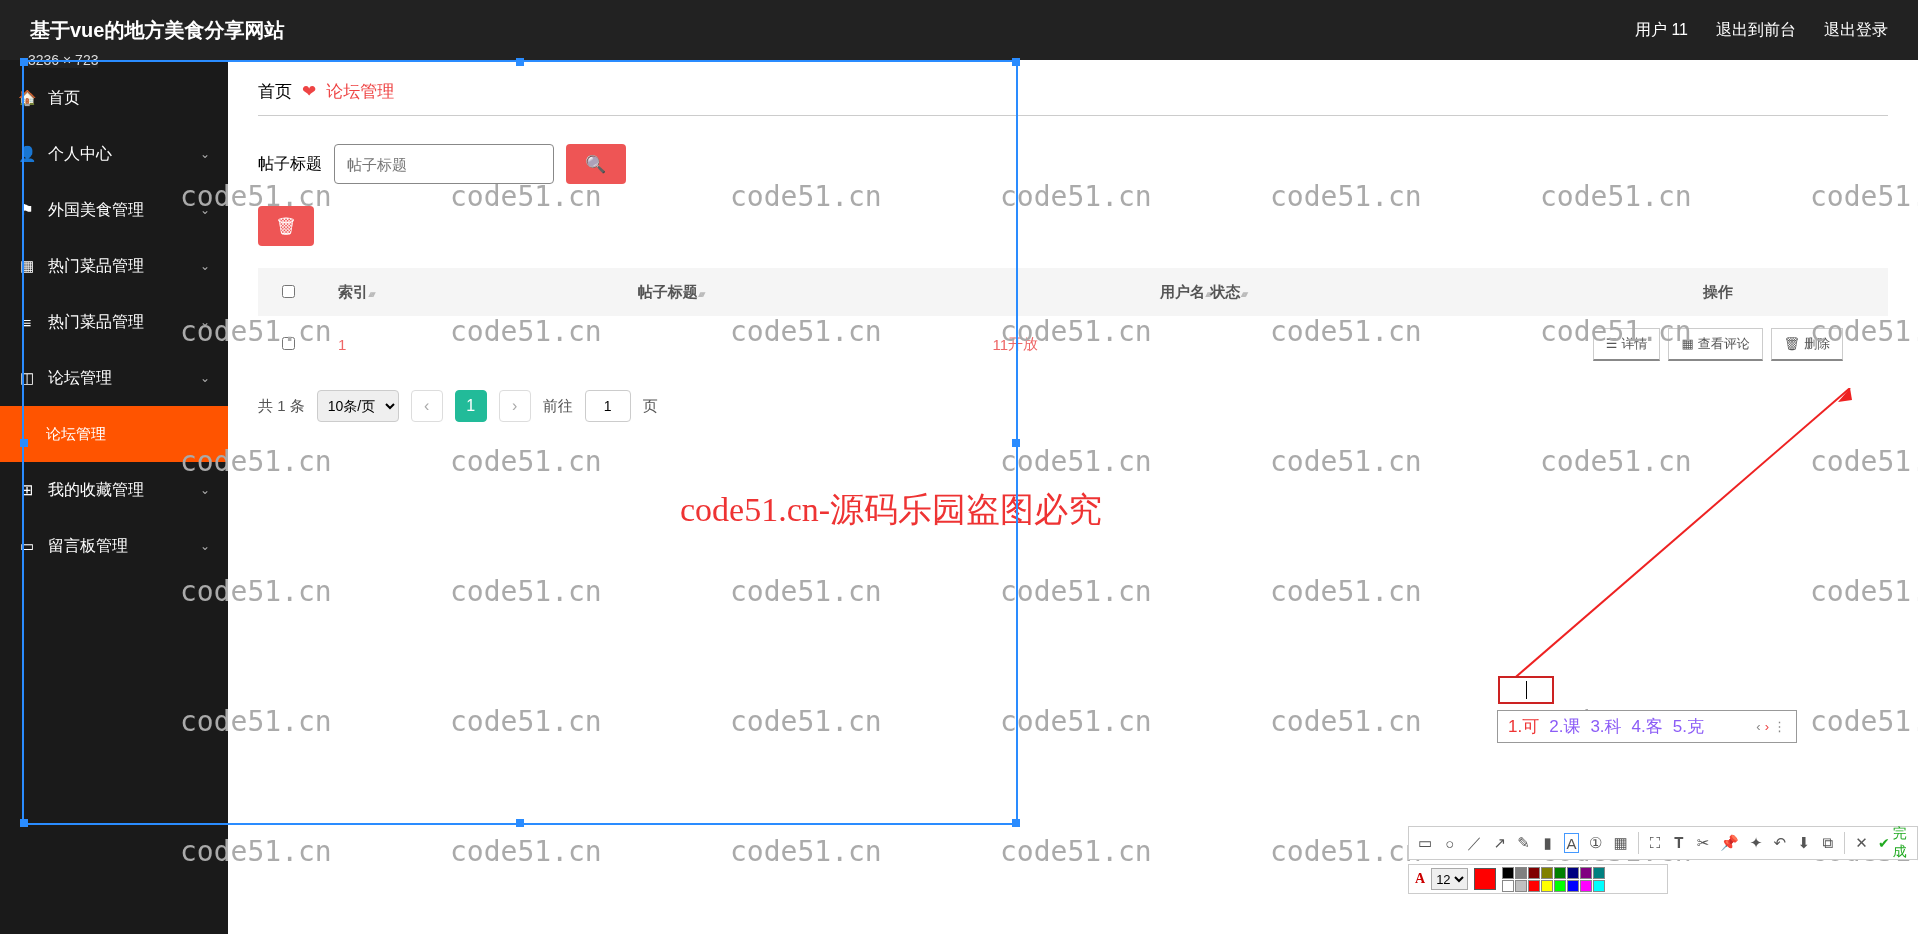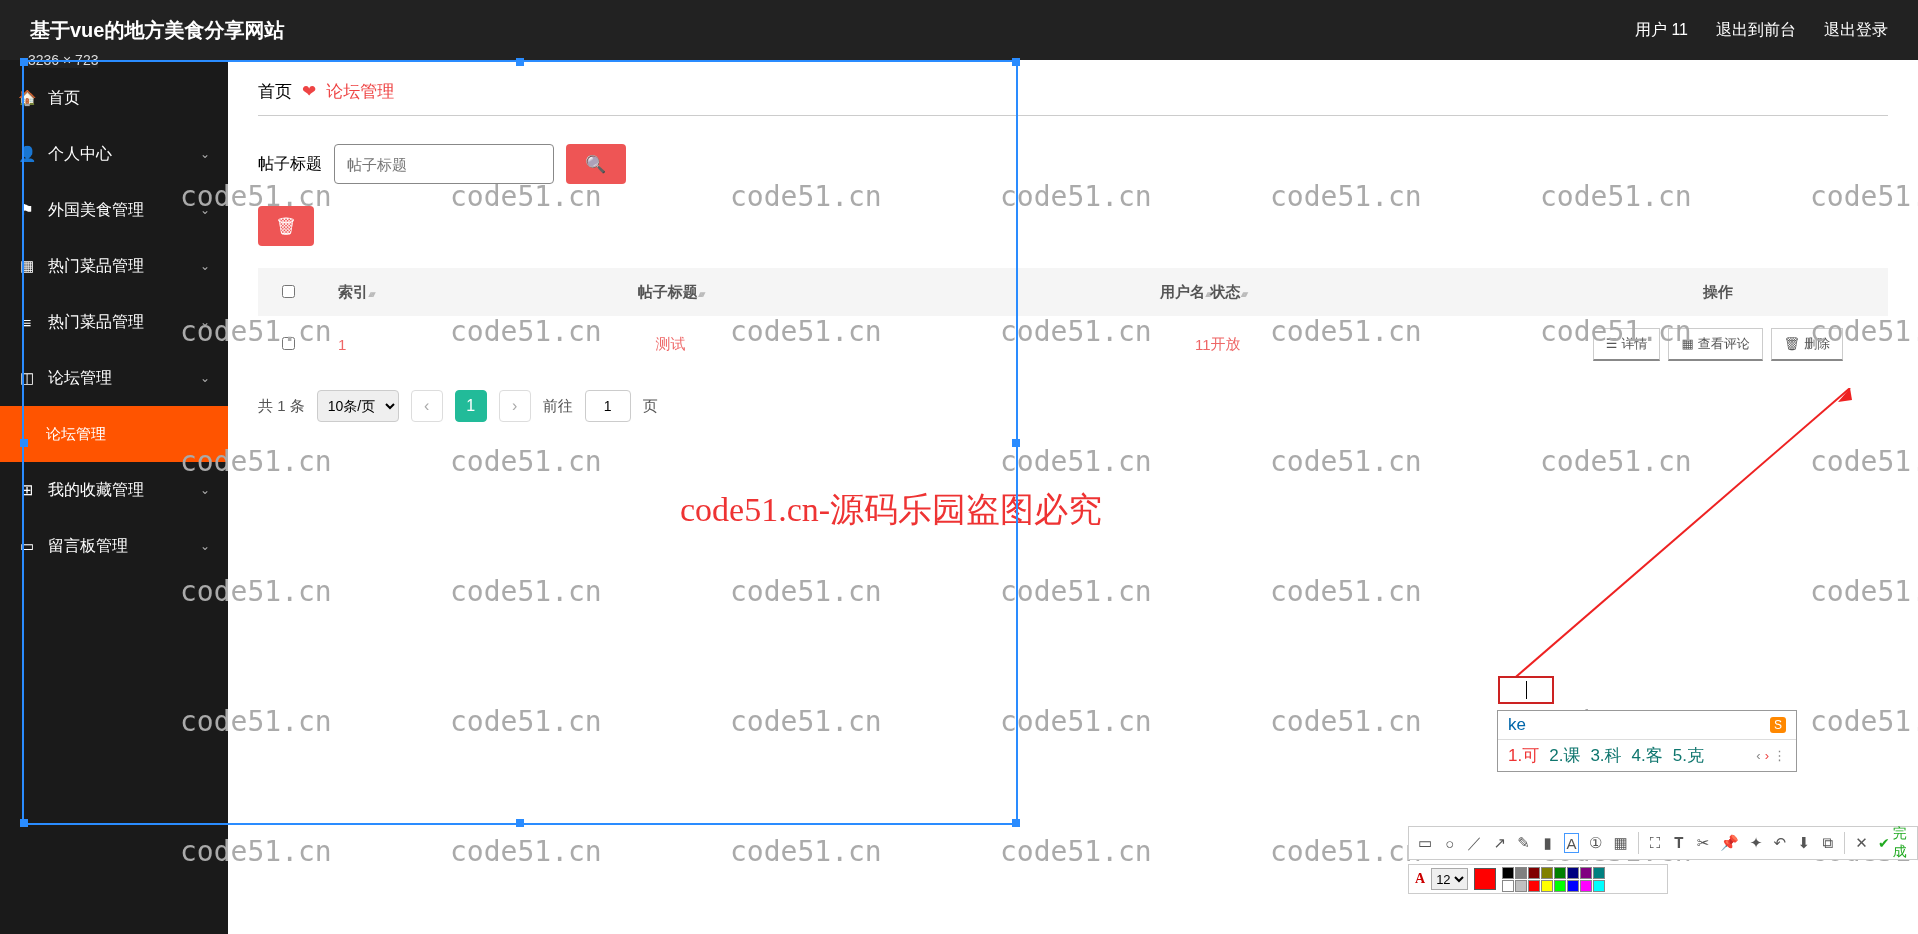--- a/index.html
+++ b/index.html
@@ -67,21 +67,21 @@
 .caret { width: 1px; height: 18px; background: #000; }
 
 
 .arrow-svg { position: absolute; left: 1130px; top: 388px; width: 740px; height: 320px; z-index: 29; pointer-events: none; }
 
 
 .ime { position: absolute; left: 1497px; top: 710px; width: 300px; background: #fff; border: 1px solid #999; z-index: 50; font-size: 17px; }
 .ime .ime-input { padding: 4px 10px; color: #06a; border-bottom: 1px solid #ddd; display: flex; justify-content: space-between; align-items: center; }
 .ime .ime-candidates { padding: 4px 10px; display: flex; gap: 10px; align-items: center; }
 .ime .cand-first { color: #e33; }
-.ime .cand { color: #0f766e; }
+.ime .cand { color: #8b5cf6; }
 .ime .nav { margin-left: auto; display: flex; gap: 4px; color: #888; font-size: 13px; }
 .ime .badge { background: #f80; color: #fff; font-size: 12px; padding: 1px 4px; border-radius: 3px; }
 
 
 .shot-toolbar { position: absolute; left: 1408px; bottom: 74px; width: 510px; height: 34px; background: #fff; border: 1px solid #ccc; display: flex; align-items: center; gap: 9px; padding: 0 8px; z-index: 60; font-size: 15px; color: #555; }
 .shot-toolbar .tbtn { width: 20px; height: 20px; display: flex; align-items: center; justify-content: center; cursor: pointer; border: 1px solid transparent; }
 .shot-toolbar .divider { width: 1px; height: 22px; background: #ccc; }
 .shot-toolbar .done { color: #2a2; font-size: 14px; display: flex; align-items: center; gap: 3px; }
 
 
@@ -199,21 +199,20 @@
         <div class="col-check"><input type="checkbox" style=""></div>
         <div class="col-idx sort-arrow">索引</div>
         <div class="col-title sort-arrow">帖子标题</div>
         <div class="col-user sort-arrow">用户名</div>
         <div class="col-status sort-arrow">状态</div>
         <div class="col-action" style="display:block">操作</div>
       </div>
       <div class="tbody-row">
         <div class="col-check"><input type="checkbox" style=""></div>
         <div class="col-idx">1</div>
-        <div class="col-title">测试</div>
         <div class="col-user">11</div>
         <div class="col-status">开放</div>
         <div class="col-action">
           <button class="action-btn">
               <span>☰</span>
               <span>详情</span>
             </button>
           <button class="action-btn">
               <span>▦</span>
               <span>查看评论</span>
@@ -253,24 +252,20 @@
 <svg class="arrow-svg">
   <line x1="720" y1="0" x2="380" y2="294" stroke="#e22" stroke-width="2"></line>
   <polygon points="720,0 708,14 722,12" fill="#e22"></polygon>
 </svg>
 
 <div class="cursor-box">
   <div class="caret"></div>
 </div>
 
 <div class="ime">
-  <div class="ime-input">
-    <span>ke</span>
-    <span class="badge">S</span>
-  </div>
   <div class="ime-candidates">
     <span class="cand-first"><span>1.</span><span>可</span></span>
     <span class="cand"><span>2.</span><span>课</span></span>
     <span class="cand"><span>3.</span><span>科</span></span>
     <span class="cand"><span>4.</span><span>客</span></span>
     <span class="cand"><span>5.</span><span>克</span></span>
     <span class="nav">
         <span>‹</span>
         <span style="color:#e44">›</span>
         <span>⋮</span>

